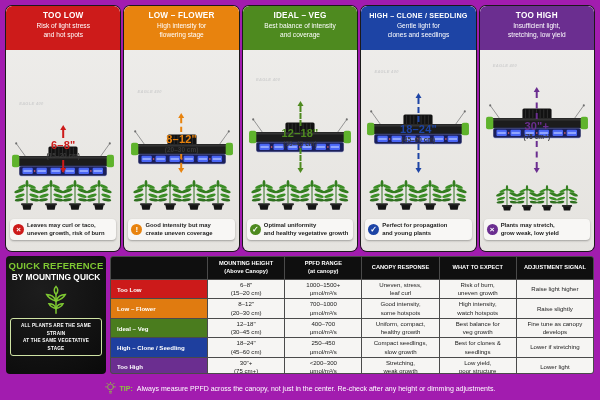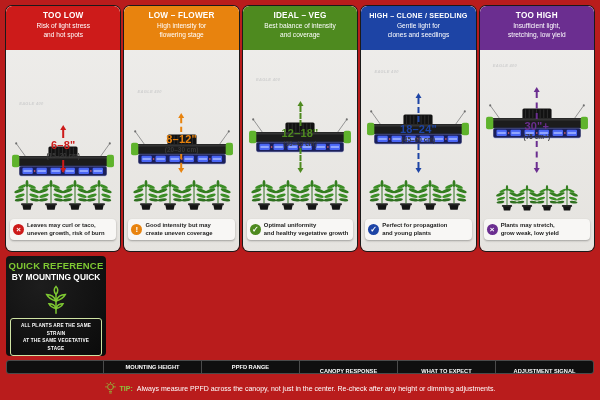--- a/index.html
+++ b/index.html
@@ -1,18 +1,18 @@
 <!DOCTYPE html>
 <html><head>
 <meta charset="utf-8">
 <style>
   * { margin:0; padding:0; box-sizing:border-box; }
   html,body { width:600px; height:400px; overflow:hidden; background:#000; }
   body { font-family:"Liberation Sans", sans-serif; }
-  .frame { width:600px; height:400px; background:#b91c1c; display:flex; flex-direction:column; }
+  .frame { width:600px; height:400px; background:#a21caf; display:flex; flex-direction:column; }
 
   
   .top { height:254px; padding:6px 6px 3px; display:flex; gap:4px; }
   .col { flex:1; background:linear-gradient(#efeeec,#e5e3df); border-radius:6px;
          display:flex; flex-direction:column; position:relative; overflow:hidden;
          box-shadow:0 0 0 1px #1a1a1a; }
   .col-header { background:var(--accent); color:#fff; text-align:center; padding:5px 2px 6px;
                 border-radius:6px 6px 0 0; min-height:44px; }
   .col-title { font-size:8.2px; font-weight:800; letter-spacing:.2px; white-space:nowrap; }
   .col-title.t-small { font-size:7.2px; }
@@ -40,21 +40,21 @@
   .c4 .plant { width:24px; height:28px; }
   .note { height:36px; display:flex; align-items:center; padding:0 4px 5px; }
   .note-box { background:#f8f7f5; border-radius:4px; box-shadow:0 1px 2px rgba(0,0,0,.3);
               display:flex; align-items:center; gap:3px; padding:3px 3px; width:100%; }
   .note-icon { width:11px; height:11px; border-radius:50%; background:var(--accent);
                color:#fff; font-size:8px; line-height:11px; text-align:center;
                font-weight:800; flex:none; }
   .note-text { font-size:5.9px; line-height:1.3; color:#222; white-space:pre-line; font-weight:600; }
 
   
-  .bottom { height:122px; padding:2px 6px 2px; display:flex; gap:4px;flex-direction:column; }
+  .bottom { height:122px; padding:2px 6px 2px; display:flex; gap:4px; }
   .panel { width:100px; flex:none; border-radius:4px; text-align:center; padding-top:4px;
            background:radial-gradient(circle at 35% 30%, #1d1d1d, #0a0a0a);
            display:flex; flex-direction:column; align-items:center; }
   .qr1 { color:#7ec832; font-size:9.5px; font-weight:800; letter-spacing:.2px; }
   .qr2 { color:#fff; font-size:8.4px; font-weight:800; margin-top:1px; }
   .sprout { width:30px; height:30px; margin:3px 0 3px; }
   .badge { border:1px solid #cfe3a4; border-radius:3px; padding:3px 3px; margin:0 4px;
            color:#fff; font-size:4.7px; font-weight:700; line-height:1.6;
            white-space:pre-line; letter-spacing:.2px; }
   .table { flex:1; display:grid; grid-template-columns:96px repeat(5,1fr);

